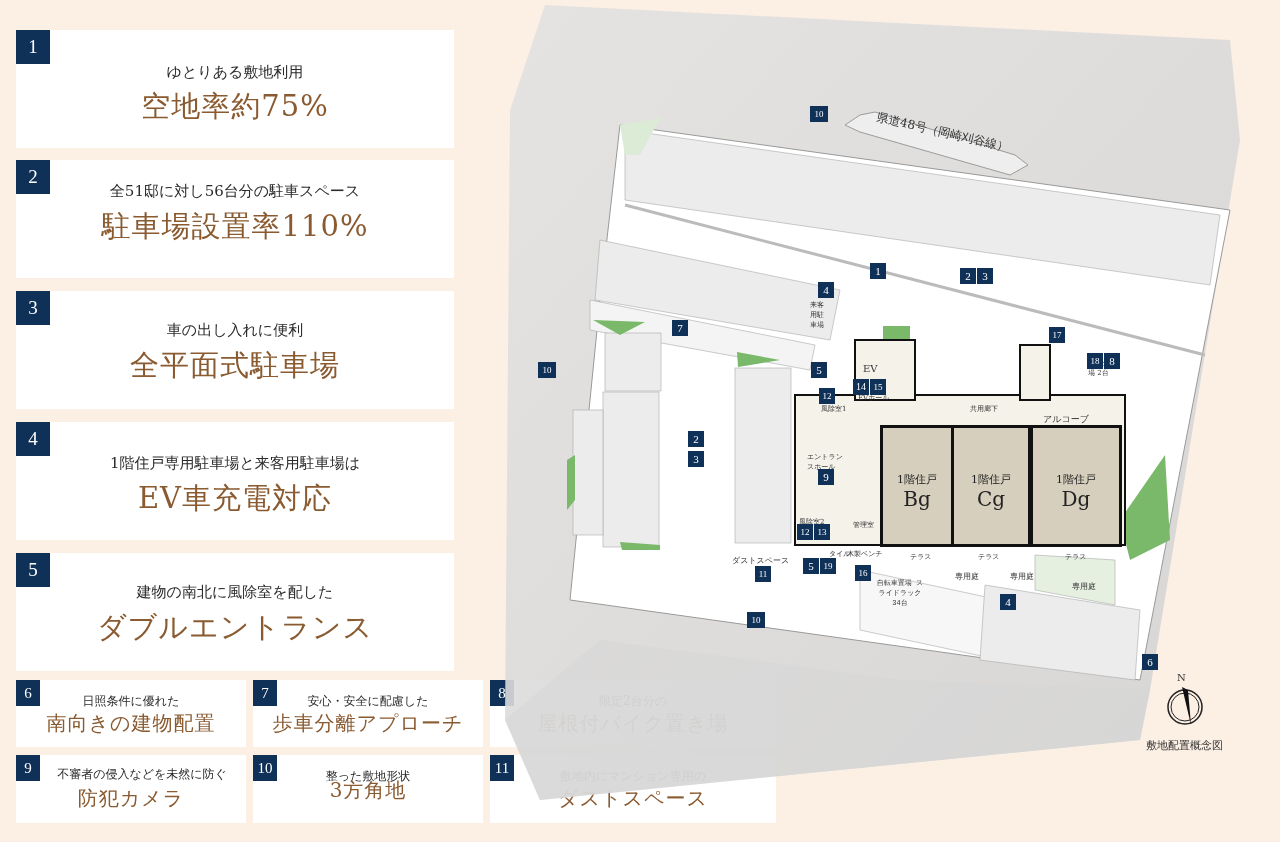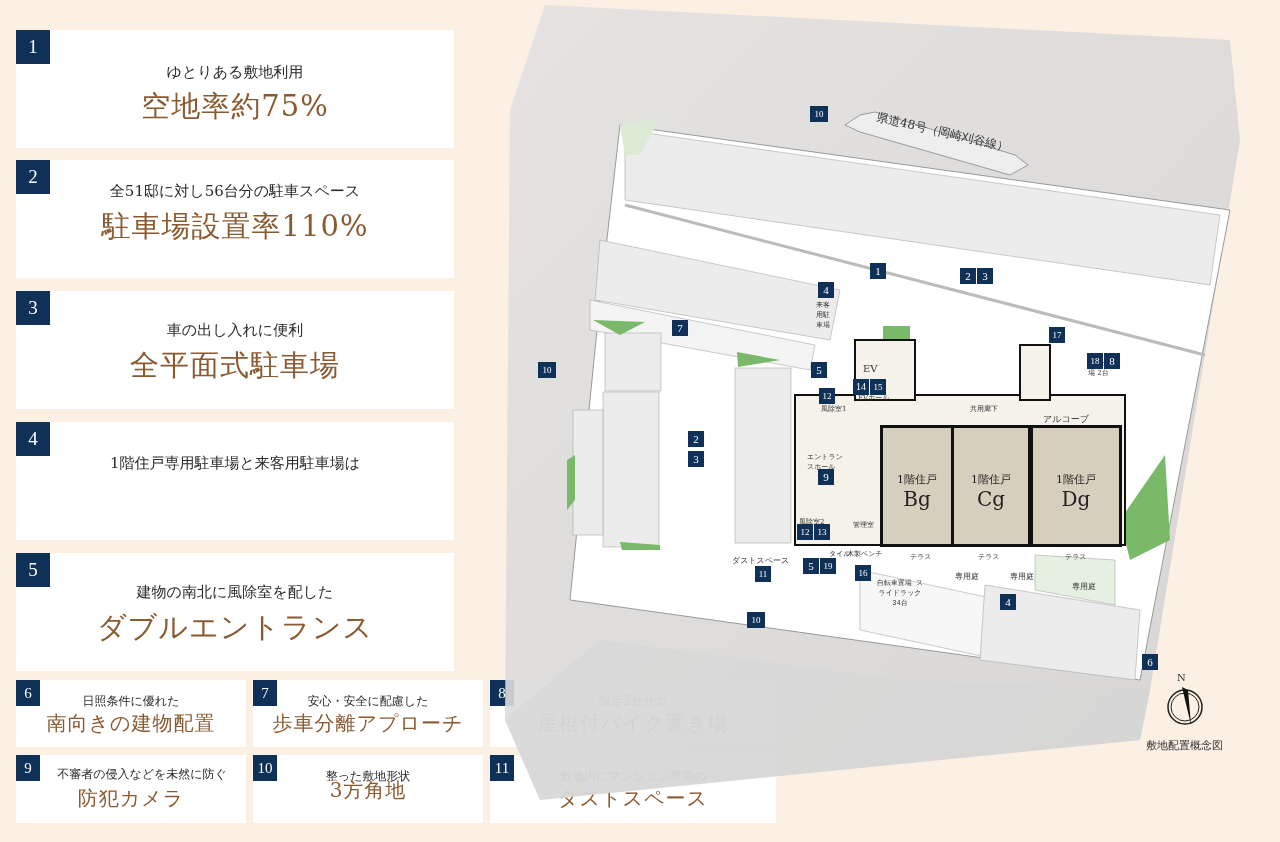--- a/index.html
+++ b/index.html
@@ -46,20 +46,21 @@
 
 <div class="card big" style="left:16px;top:291px;width:438px;height:118px;">
   <div class="badge">3</div>
   <div class="sub" style="top:30px;">車の出し入れに便利</div>
   <div class="main" style="top:55px;">全平面式駐車場</div>
 </div>
 
 <div class="card big" style="left:16px;top:422px;width:438px;height:118px;">
   <div class="badge">4</div>
   <div class="sub" style="top:32px;">1階住戸専用駐車場と来客用駐車場は</div>
+  <div class="main" style="top:57px;">EV車充電対応</div>
 </div>
 
 <div class="card big" style="left:16px;top:553px;width:438px;height:118px;">
   <div class="badge">5</div>
   <div class="sub" style="top:30px;">建物の南北に風除室を配した</div>
   <div class="main" style="top:55px;">ダブルエントランス</div>
 </div>
 
 <div class="card small" style="left:16px;top:680px;width:230px;height:67px;">
   <div class="badge">6</div>
@@ -172,21 +173,21 @@
   <div class="tiny" style="left:353px;top:520px;">管理室</div>
   <div class="tiny" style="left:232px;top:555px;font-size:8px;">ダストスペース</div>
   <div class="tiny" style="left:410px;top:552px;">テラス</div>
   <div class="tiny" style="left:478px;top:552px;">テラス</div>
   <div class="tiny" style="left:565px;top:552px;">テラス</div>
   <div class="tiny" style="left:455px;top:571px;font-size:8px;">専用庭</div>
   <div class="tiny" style="left:510px;top:571px;font-size:8px;">専用庭</div>
   <div class="tiny" style="left:572px;top:581px;font-size:8px;">専用庭</div>
   <div class="tiny" style="left:375px;top:578px;width:50px;white-space:normal;text-align:center;font-family:Liberation Mono, monospace;">自転車置場 スライドラック34台</div>
   <div class="tiny" style="left:588px;top:358px;width:30px;white-space:normal;text-align:left;">バイク置場 2台</div>
-  <div class="tiny" style="left:310px;top:300px;width:20px;white-space:normal;text-align:right;">来客用駐車場</div>
+  <div class="tiny" style="left:310px;top:300px;width:20px;white-space:normal;">来客用駐車場</div>
   <div class="tiny" style="left:329px;top:549px;">タイル</div>
   <div class="tiny" style="left:347px;top:549px;">木製ベンチ</div>
 
   <div class="mlabel w2" style="left:310px;top:106px;font-size:9px;">10</div>
   <div class="mlabel" style="left:370px;top:263px;">1</div>
   <div class="mlabel" style="left:460px;top:268px;">2</div>
   <div class="mlabel" style="left:477px;top:268px;">3</div>
   <div class="mlabel" style="left:318px;top:282px;">4</div>
   <div class="mlabel" style="left:172px;top:320px;">7</div>
   <div class="mlabel w2" style="left:38px;top:362px;font-size:9px;">10</div>

